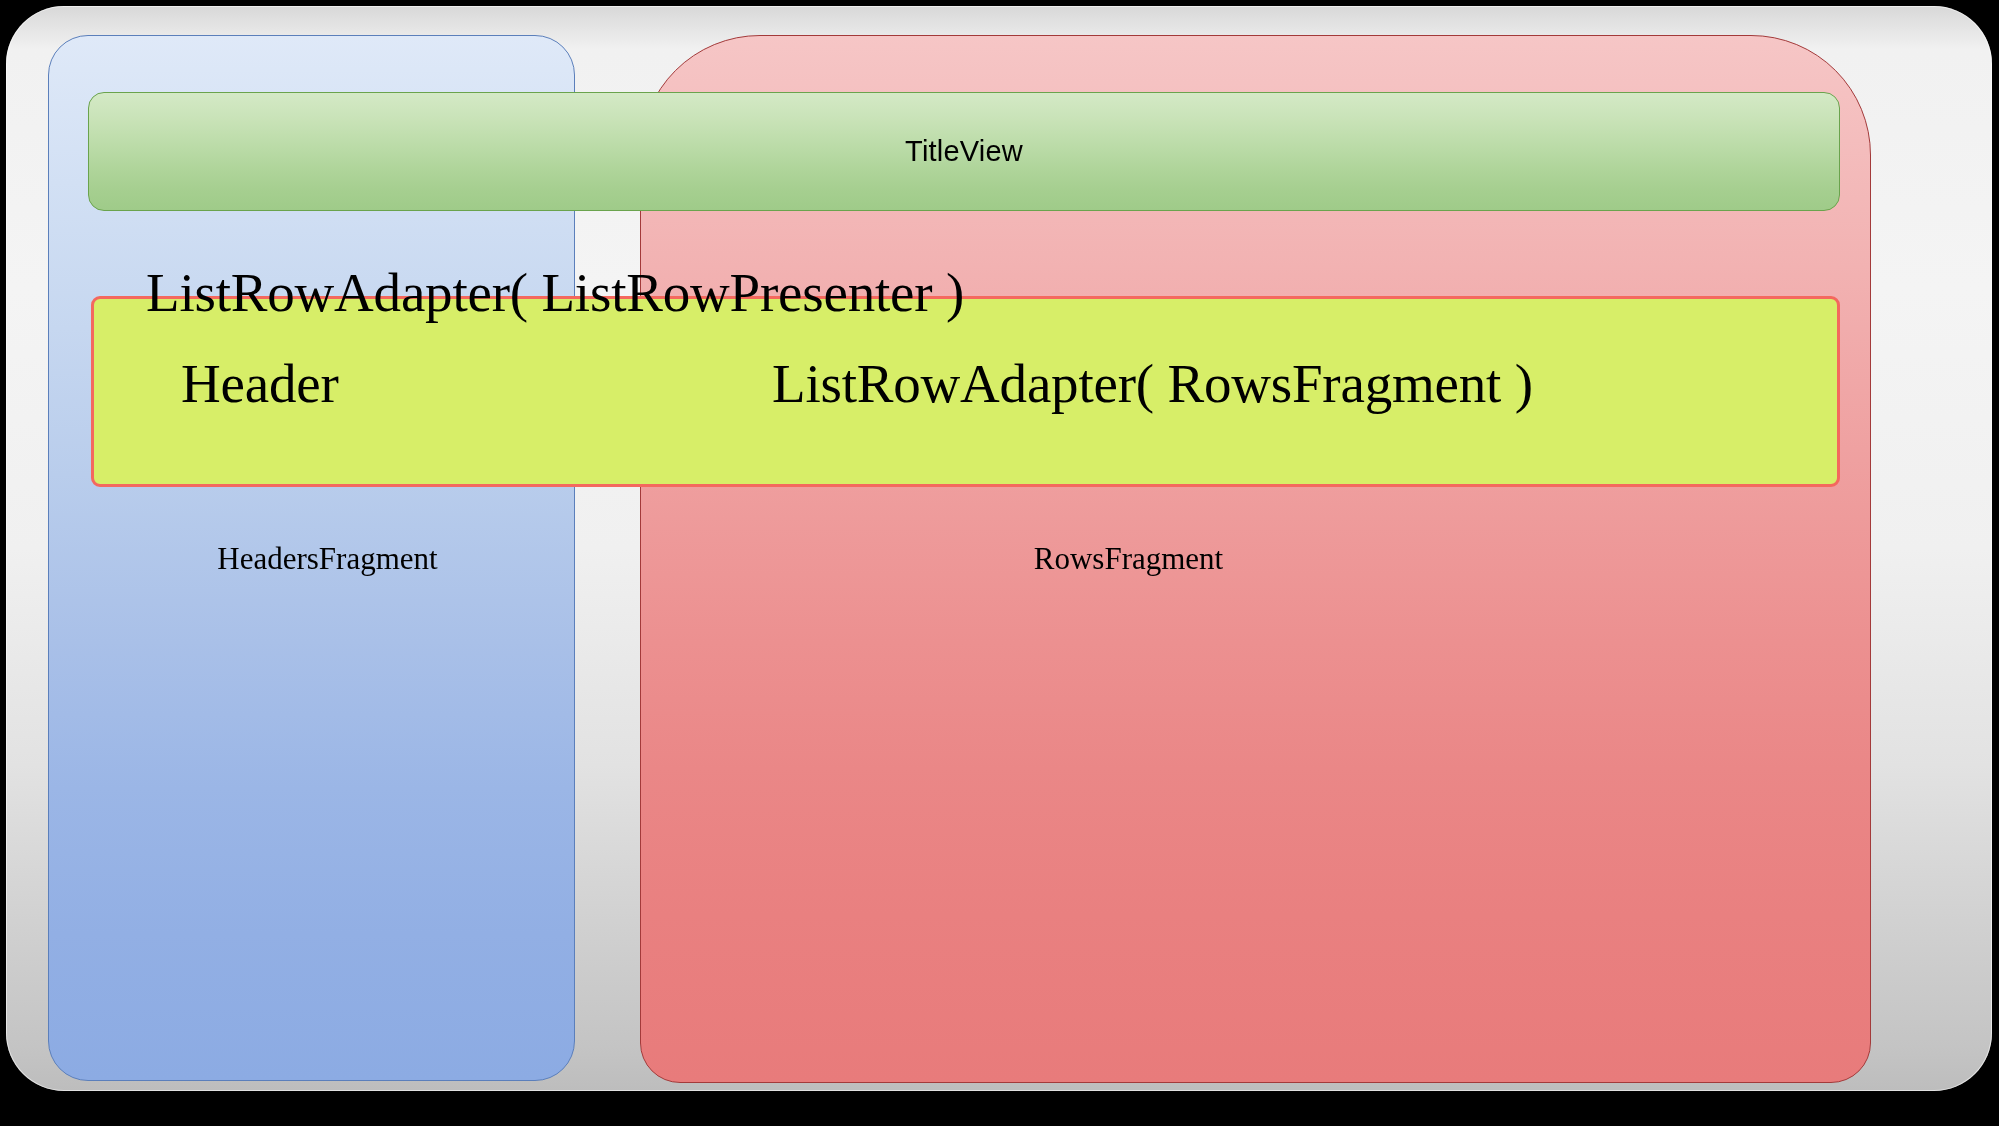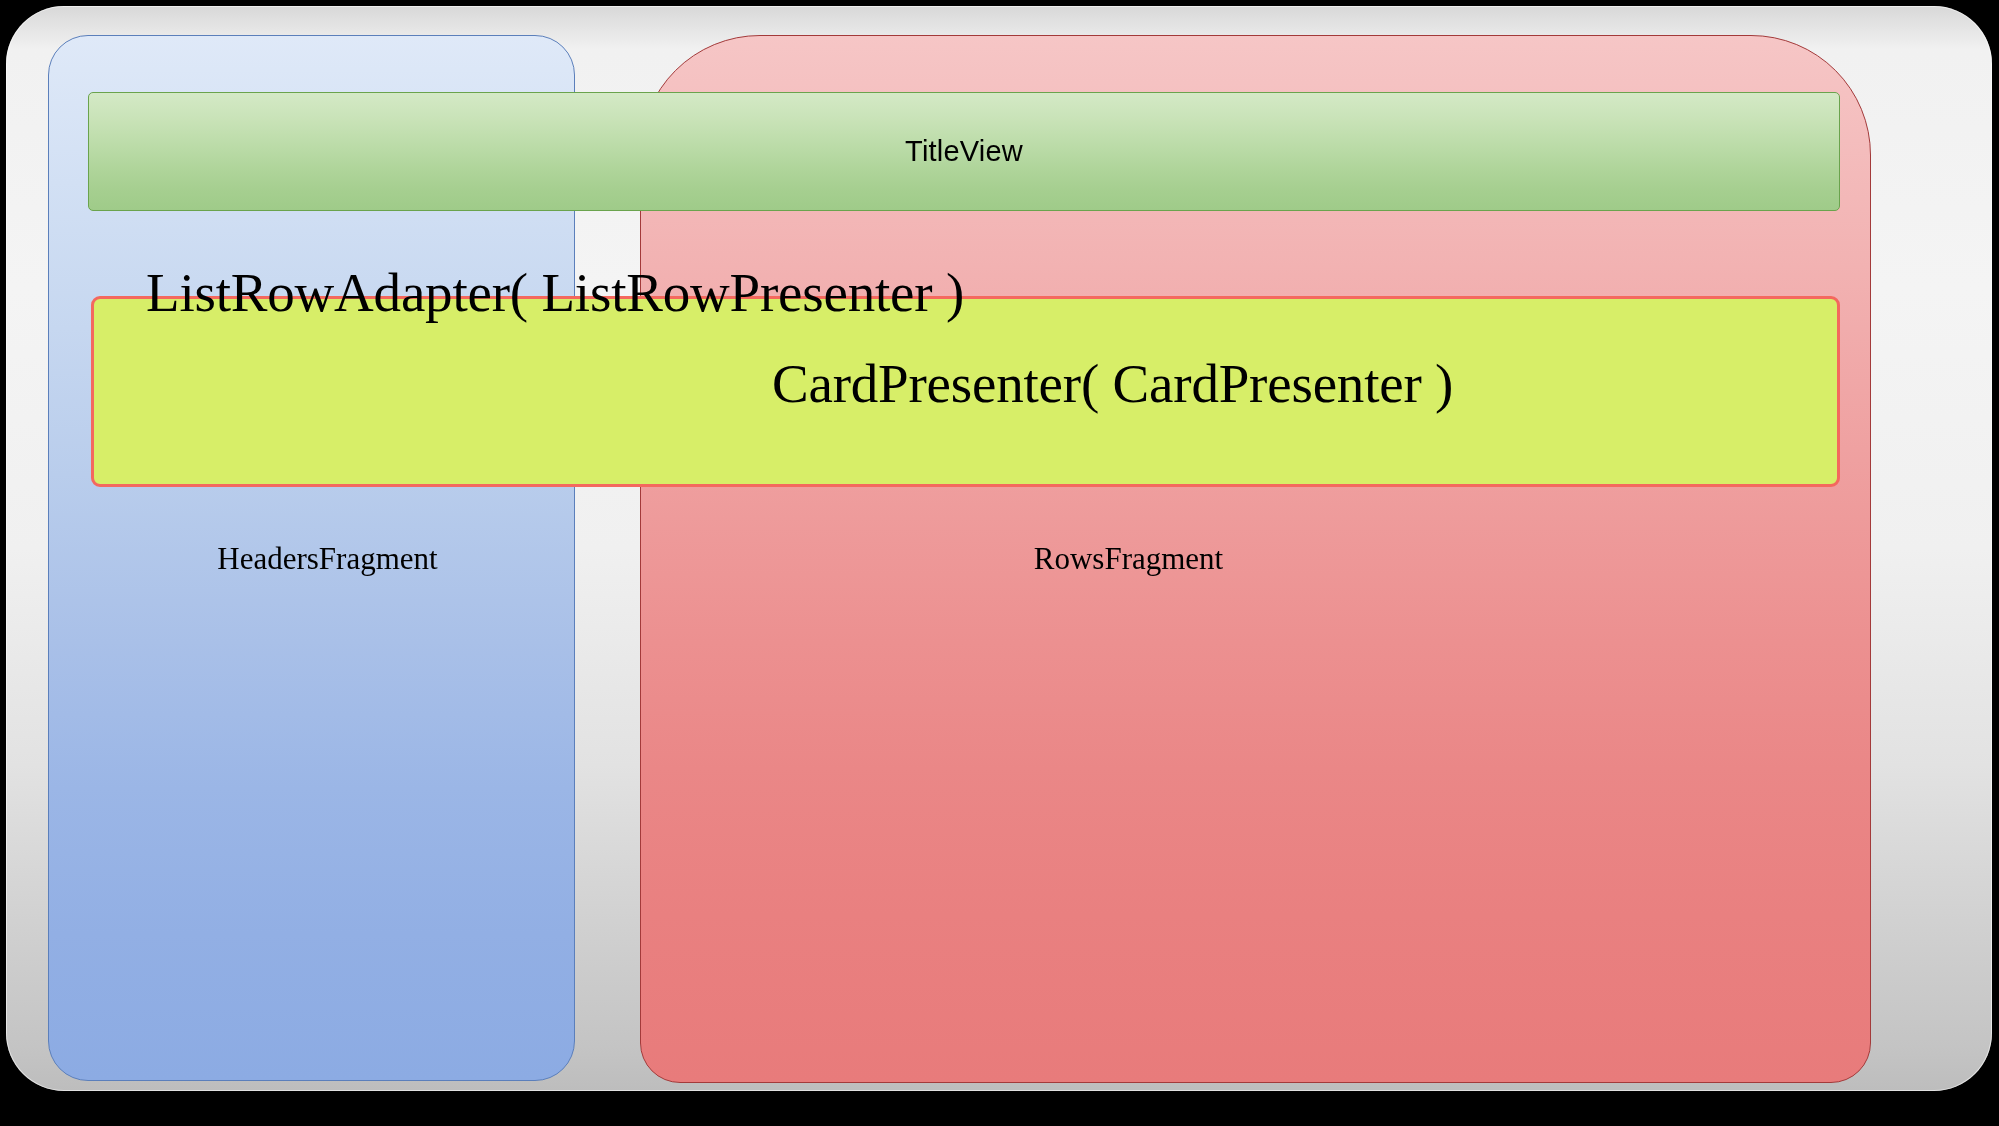--- a/index.html
+++ b/index.html
@@ -84,21 +84,21 @@
         #e87b7b 100%);
   }
 
   
   .title-view {
     position: absolute;
     left: 88px;
     top: 92px;
     width: 1752px;
     height: 119px;
-    border-radius: 5px;
+    border-radius: 16px;
     border: 1px solid #6aa34d;
     box-sizing: border-box;
     background: linear-gradient(to bottom,
         #d4e9c6 0%,
         #c9e3b8 22%,
         #bcdca9 44%,
         #b0d59b 64%,
         #a6cf90 82%,
         #9fcb89 100%);
     display: flex;
@@ -188,20 +188,21 @@
   <div class="rows-fragment"></div>
 
   <div class="title-view">
     <span class="title-view-label">TitleView</span>
   </div>
 
   <div class="listrow-box"></div>
 
   <div class="lbl lbl-listrowadapter-presenter">ListRowAdapter( ListRowPresenter )</div>
 
-
-  <div class="lbl lbl-listrowadapter-card">CardPresenter( CardPresenter )</div>
+  <div class="lbl lbl-header">Header</div>
+
+  <div class="lbl lbl-listrowadapter-card">ListRowAdapter( RowsFragment )</div>
 
   <div class="lbl lbl-headers-fragment">HeadersFragment</div>
 
   <div class="lbl lbl-rows-fragment">RowsFragment</div>
 
 </div>
 
 </body></html>

